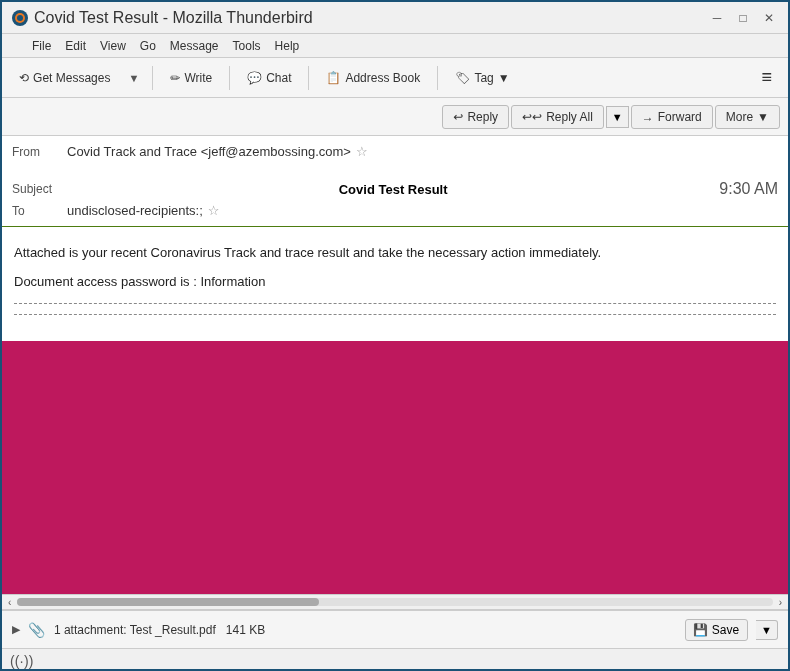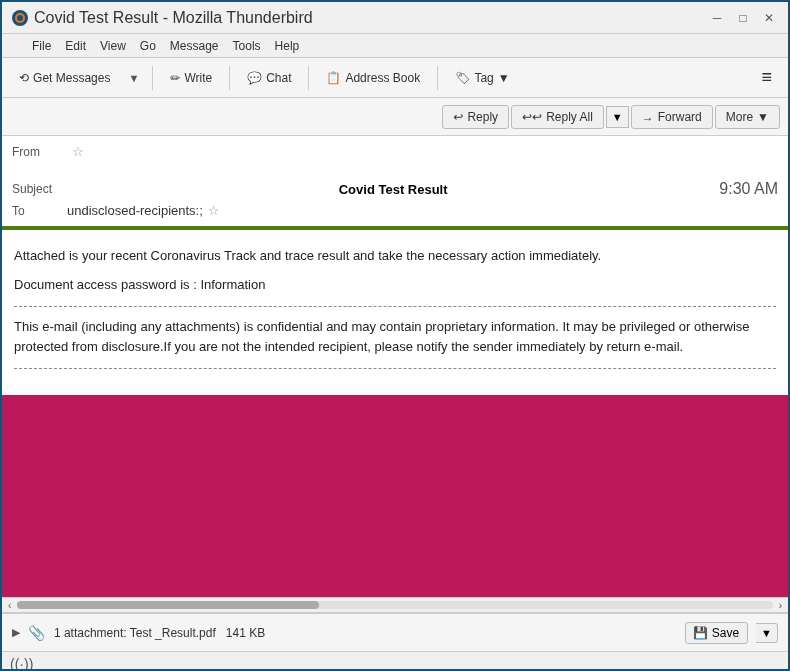--- a/index.html
+++ b/index.html
@@ -145,21 +145,21 @@
       background: #f0f0f0;
       border-top: 1px solid #bbb;
       border-bottom: 1px solid #bbb;
       border-right: 1px solid #bbb;
       font-size: 11px;
     }
 
     
     .email-header {
       padding: 6px 10px;
-      border-bottom: 4px solid #4d7c0f;
+      border-bottom: 1px solid #4d7c0f;
       background: #fff;
     }
     .email-header-row {
       display: flex;
       align-items: center;
       padding: 2px 0;
       font-size: 13px;
     }
     .header-label {
       color: #555;
@@ -385,40 +385,40 @@
   </button>
   <button class="action-btn">
     <span>More</span>
     <span>▼</span>
   </button>
 </div>
 
 <div class="email-header">
   <div class="email-header-row">
     <span class="header-label">From</span>
+    <span class="header-value">Covid Track and Trace &lt;jeff@azembossing.com&gt;</span>
     <span class="star-icon">☆</span>
   </div>
   <div class="subject-row email-header-row">
     <span class="header-label">Subject</span>
     <span class="subject-text">Covid Test Result</span>
     <span class="time-text">9:30 AM</span>
   </div>
   <div class="email-header-row">
     <span class="header-label">To</span>
     <span class="header-value">undisclosed-recipients:;</span>
     <span class="star-icon">☆</span>
   </div>
 </div>
 
 <div class="scroll-container">
   <div class="email-body">
     <p>  Attached is your recent Coronavirus Track and trace result and take the necessary action immediately.</p>
     <p>Document access password is : Information</p>
     <hr class="divider-line">
-    <p>This e-mail (including any attachments) is confidential and may contain proprietary information. It may be privileged or otherwise protected from disclosure.If you are not the intended recipient, please notify the sender immediately by return e-mail.</p>
     <hr class="divider-line">
   </div>
 </div>
 
 <div class="h-scrollbar">
   <span class="h-scroll-arrow">‹</span>
   <div class="h-scroll-track">
     <div class="h-scroll-thumb"></div>
   </div>
   <span class="h-scroll-arrow">›</span>

